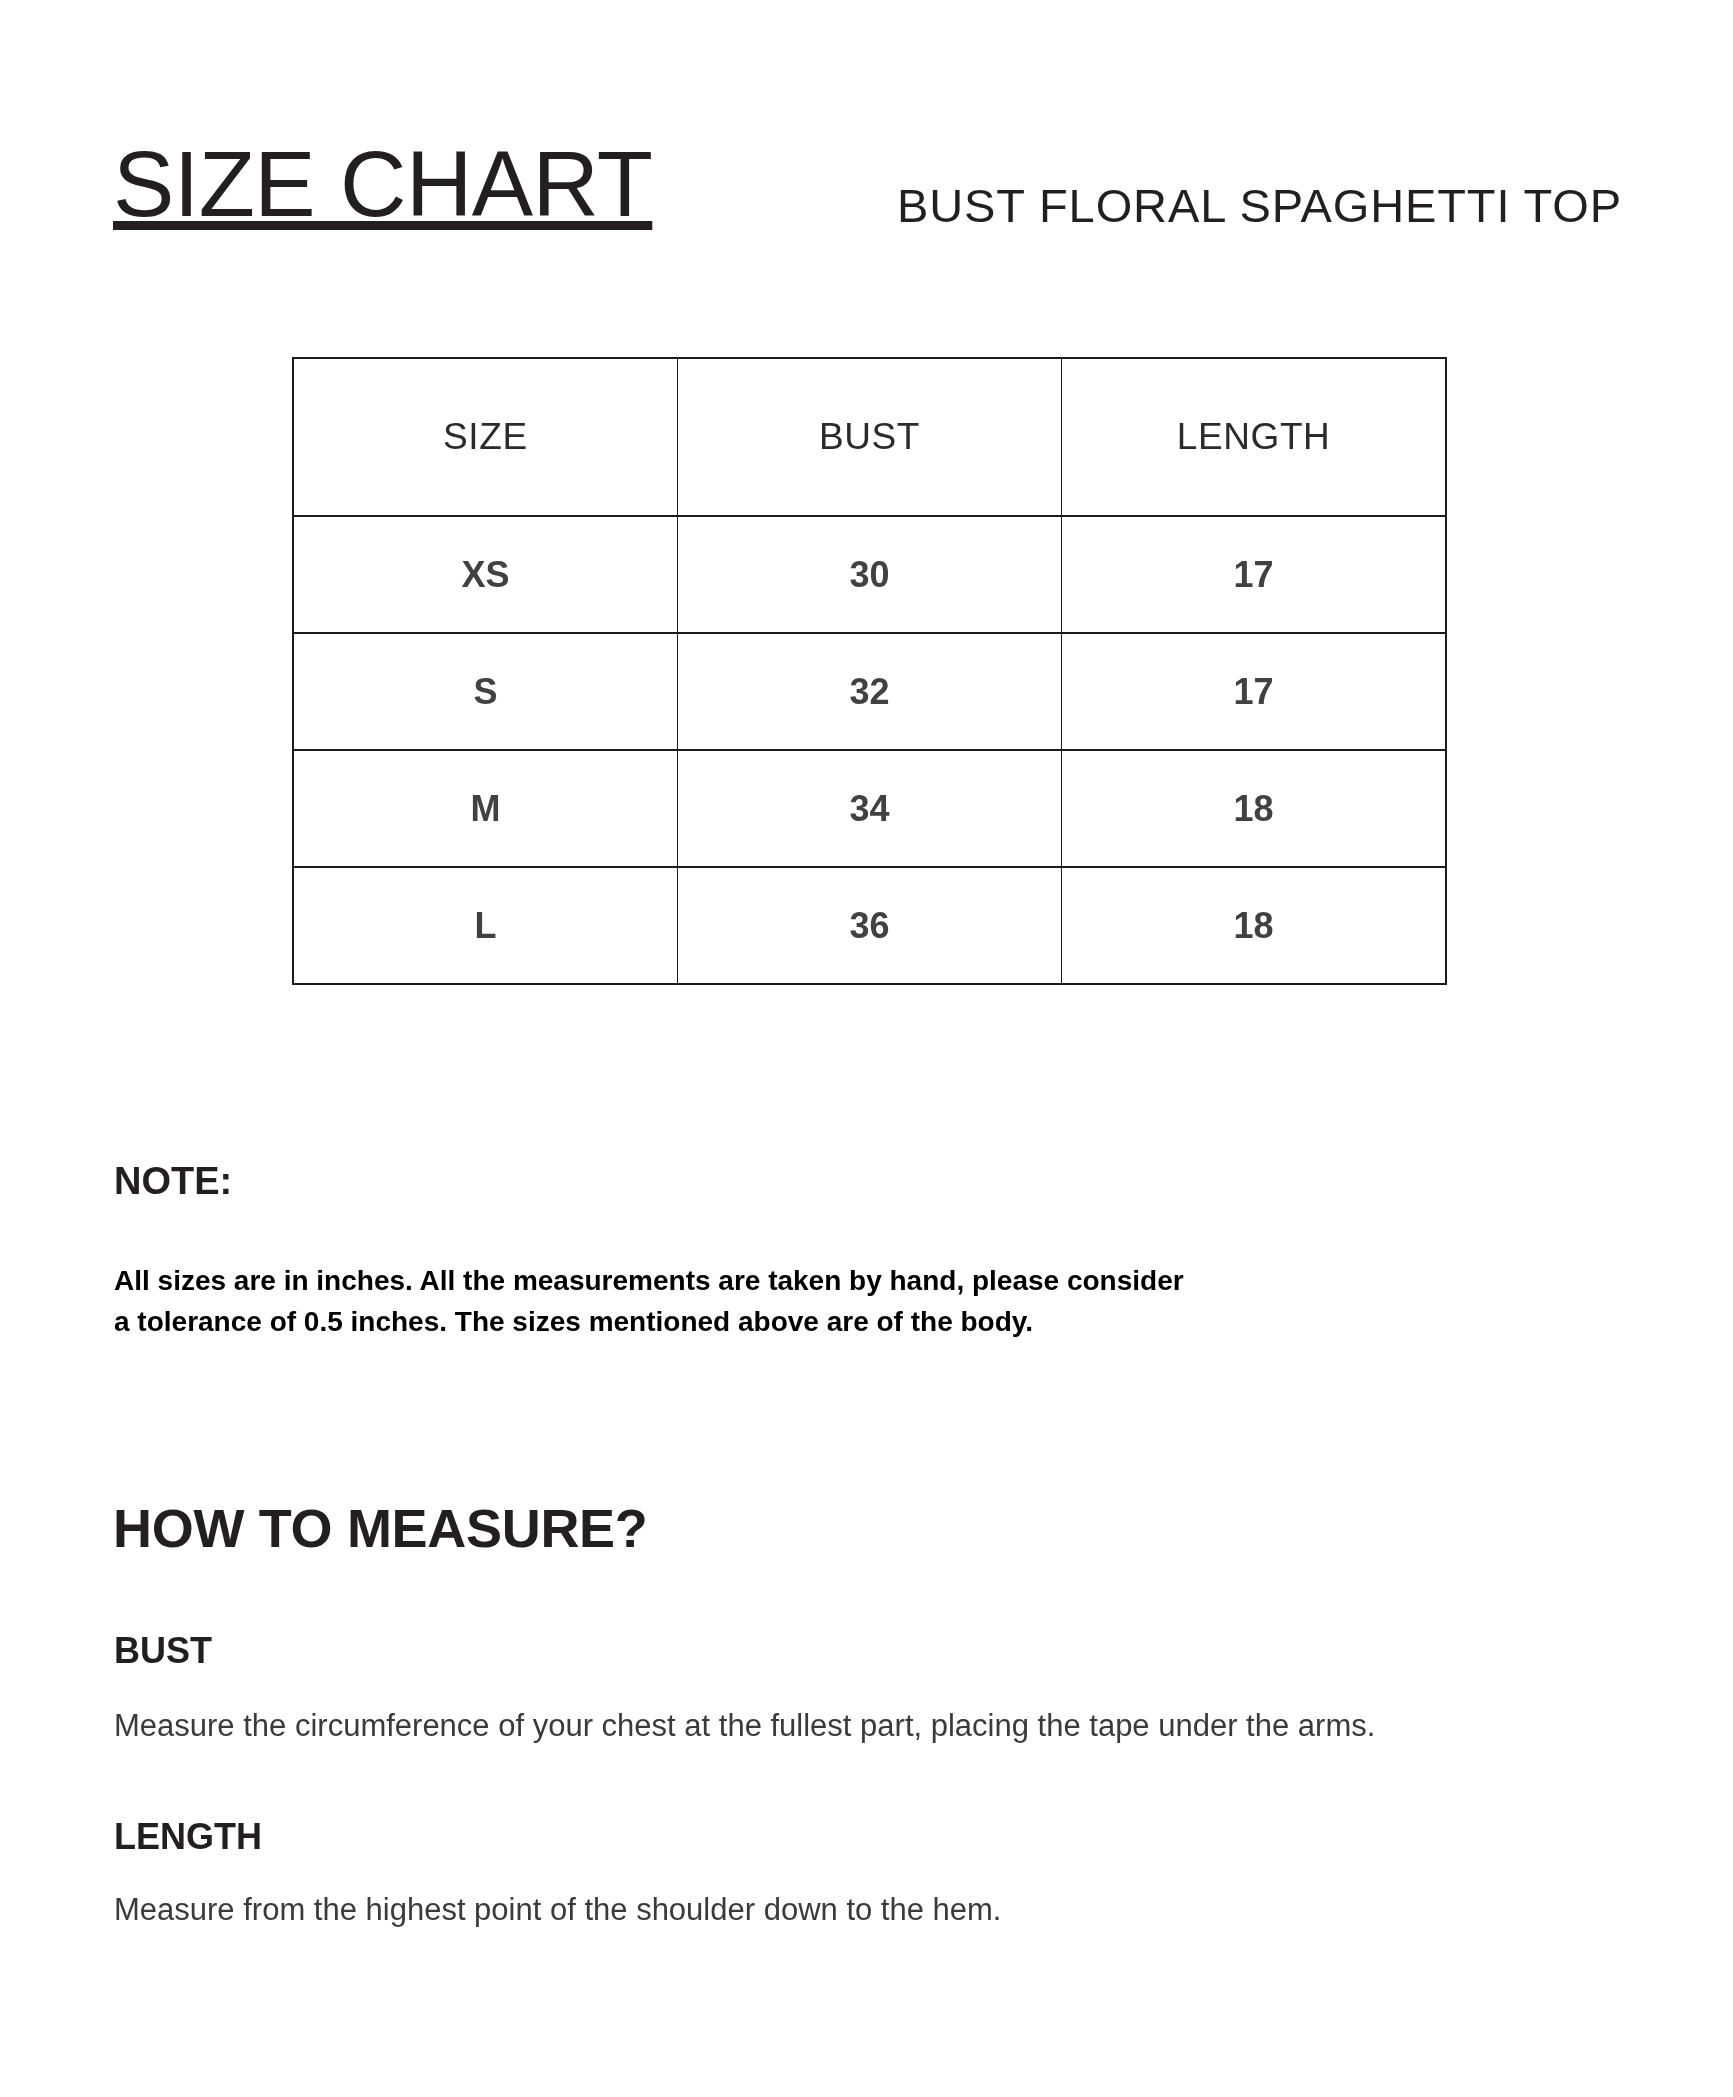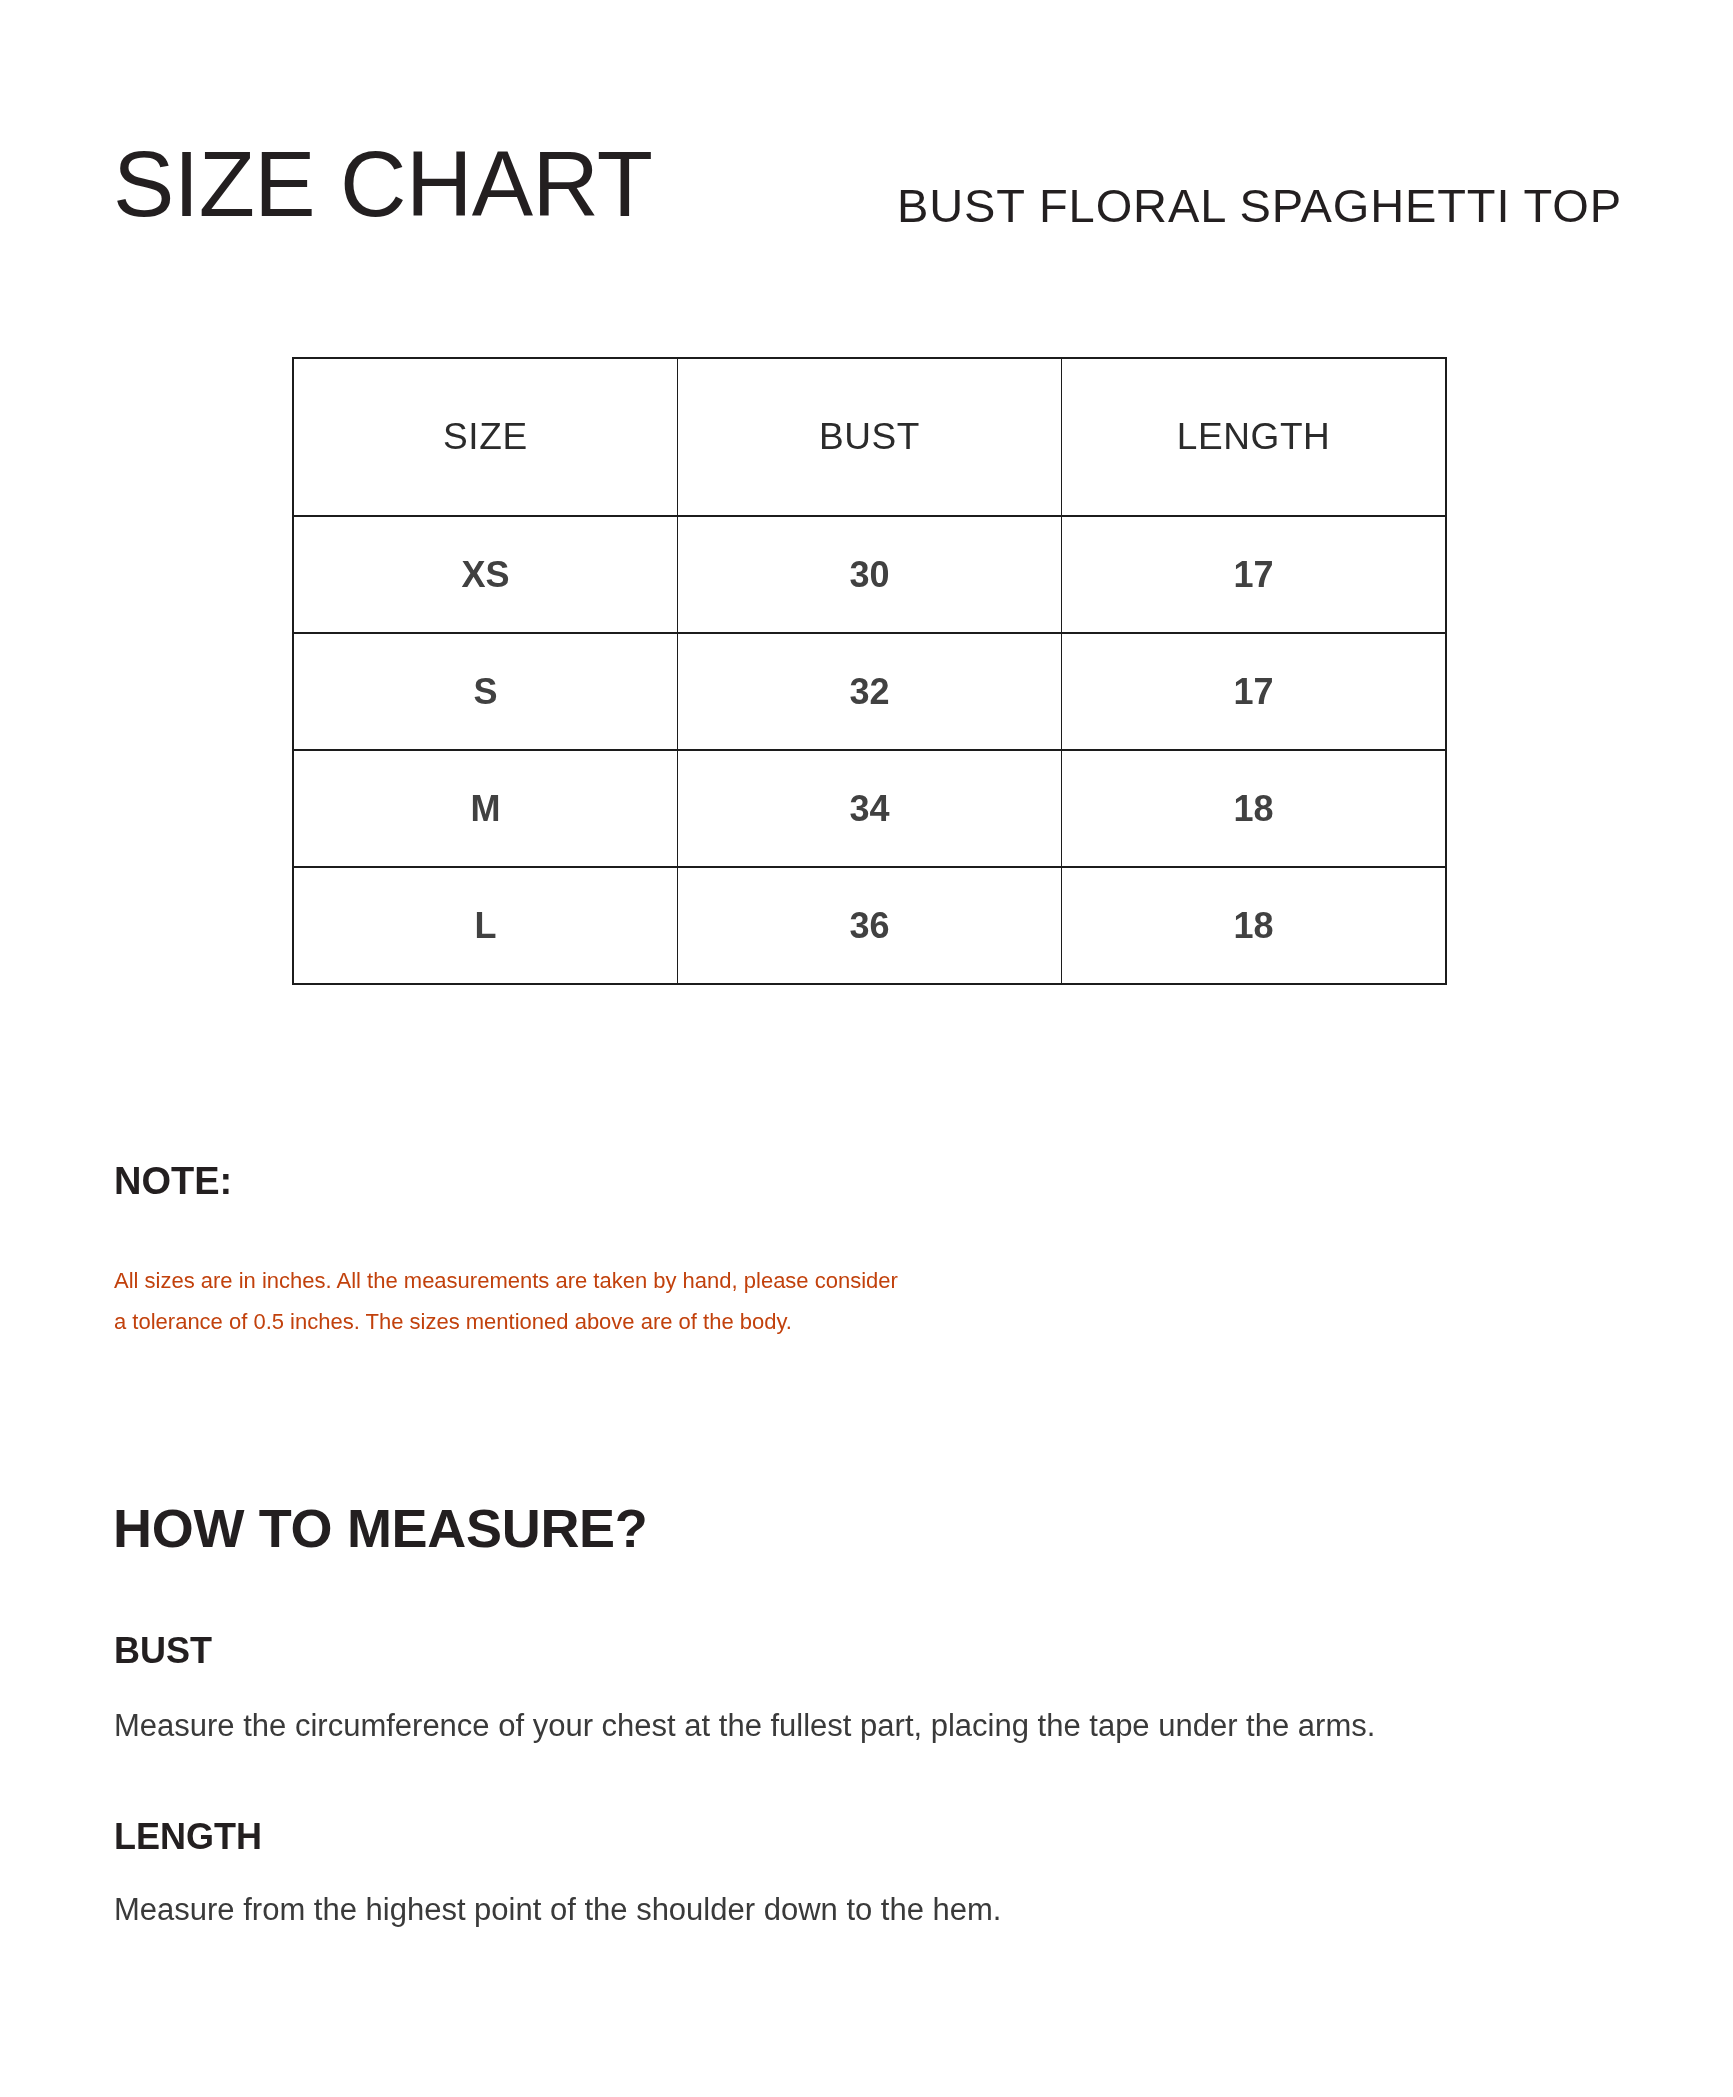--- a/index.html
+++ b/index.html
@@ -19,20 +19,21 @@
   .page-title {
     position: absolute;
     left: 113px;
     top: 134px;
     font-size: 92px;
     font-weight: 400;
     letter-spacing: -0.6px;
     line-height: 1.1;
     color: #231f20;
     white-space: nowrap;
+    text-decoration: underline;
   }
   .product-title {
     position: absolute;
     right: 111px;
     top: 178px;
     font-size: 47px;
     font-weight: 400;
     letter-spacing: 0.9px;
     color: #231f20;
     text-align: right;
@@ -77,24 +78,24 @@
     left: 114px;
     top: 1160px;
     font-size: 38px;
     font-weight: 700;
     color: #231f20;
   }
   .note-text {
     position: absolute;
     left: 114px;
     top: 1260px;
-    font-size: 22px;
+    font-size: 28px;
     line-height: 41px;
-    font-weight: 400;
-    color: #c2410c;
+    font-weight: 700;
+    color: #000000;
     white-space: nowrap;
   }
   .htm-heading {
     position: absolute;
     left: 113px;
     top: 1497px;
     font-size: 54px;
     font-weight: 700;
     letter-spacing: -0.3px;
     color: #231f20;

